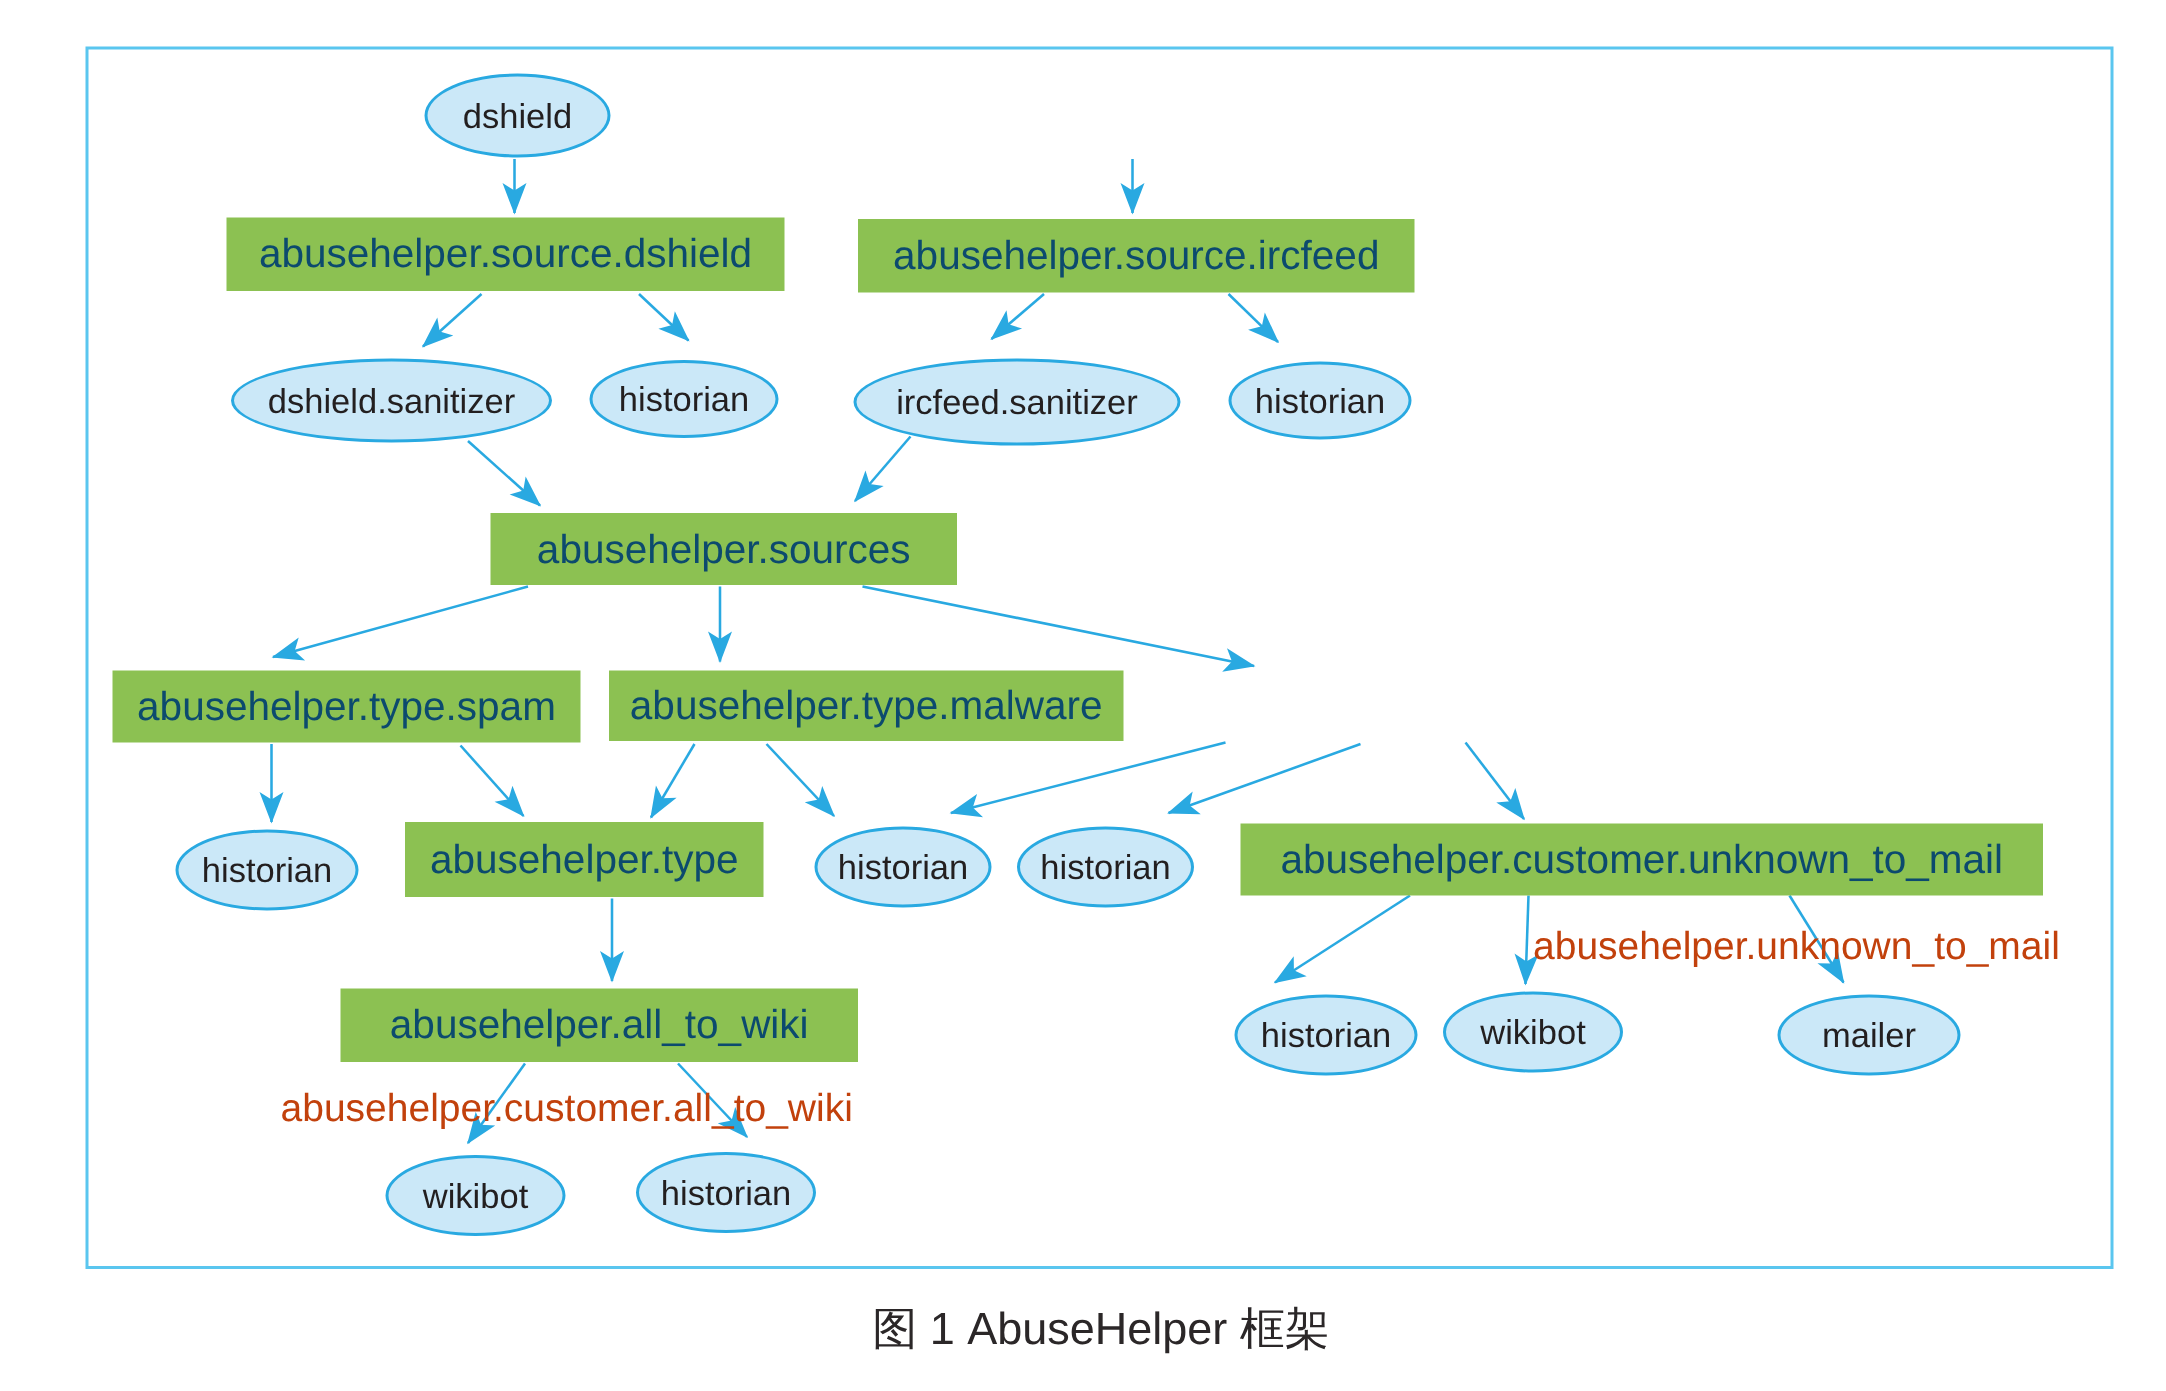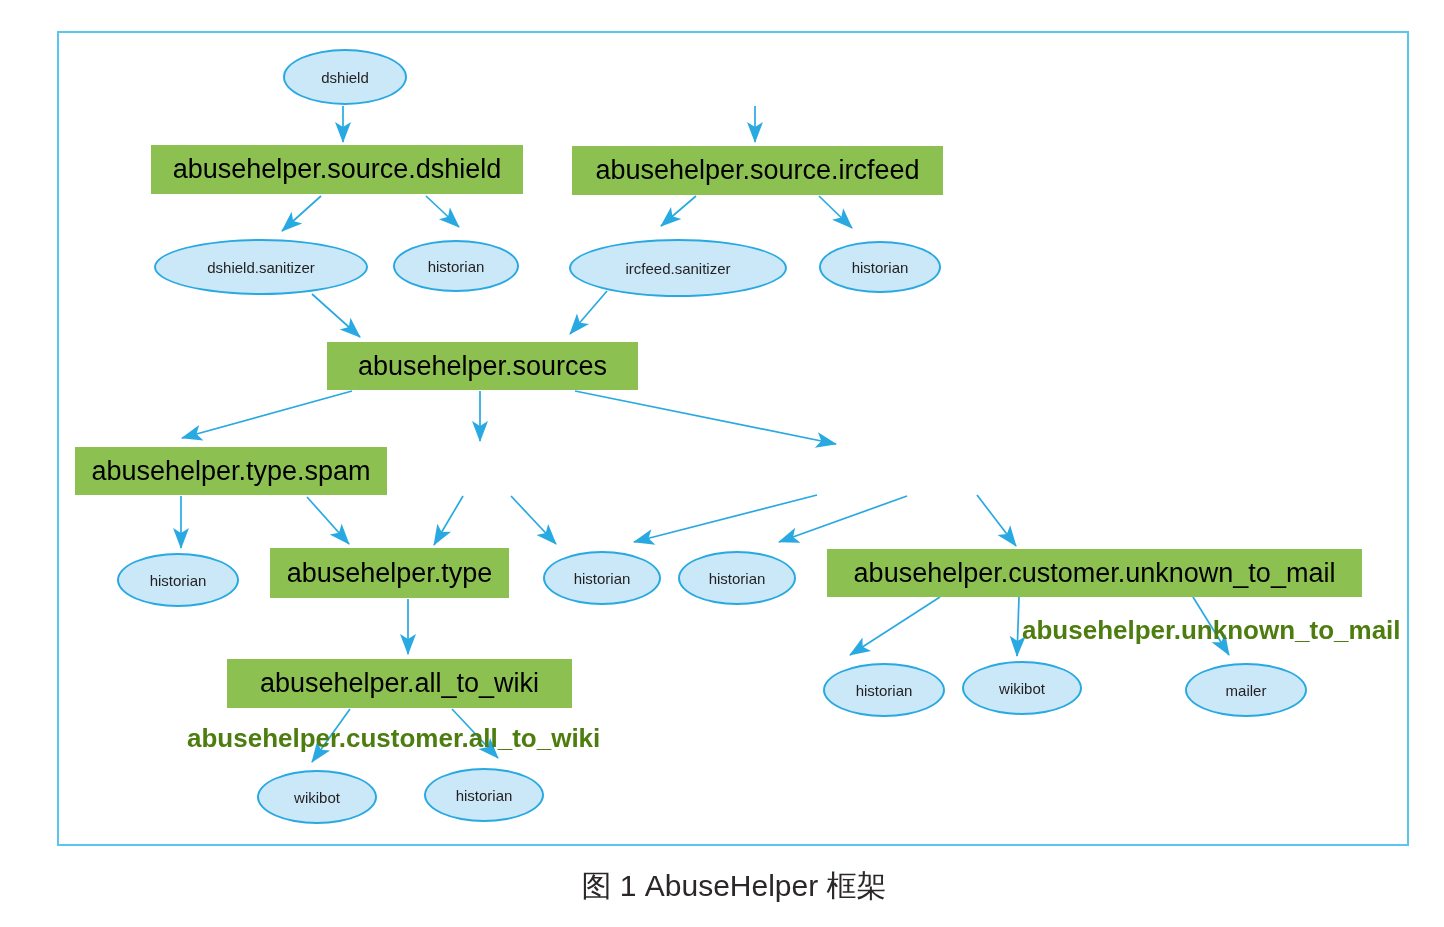--- a/index.html
+++ b/index.html
@@ -6,32 +6,32 @@
   .stage {
     position:relative; width:1444px; height:927px; background:#ffffff;
     font-family:"Liberation Sans", sans-serif; overflow:hidden;
   }
   .frame {
     position:absolute; left:57px; top:31px; width:1348px; height:811px;
     border:2px solid #5ac6ef; background:#ffffff;
   }
   .edges-svg { position:absolute; left:0; top:0; width:1444px; height:927px; }
   .node-box {
-    position:absolute; background:#8cc152; color:#000000;
+    position:absolute; background:#8cc152; color:#0c4a6e;
     display:flex; align-items:center; justify-content:center;
     font-size:27px; white-space:nowrap;
   }
   .node-ellipse {
     position:absolute; background:#cbe8f8; border:2px solid #29a9e1;
     border-radius:50%; box-sizing:border-box;
     display:flex; align-items:center; justify-content:center;
-    font-size:15px; color:#231f20; white-space:nowrap;
+    font-size:23px; color:#231f20; white-space:nowrap;
   }
   .flow-label {
-    position:absolute; font-size:26px; color:#4d7c0f; white-space:nowrap;font-weight:bold;
+    position:absolute; font-size:26px; color:#c2410c; white-space:nowrap;
   }
   .caption {
     position:absolute; left:0; right:0; top:866px; text-align:center;
     font-size:30px; color:#2b2728;padding-left:24px;
   }
 </style>
 </head>
 <body>
 
 <div class="stage">
@@ -78,20 +78,21 @@
   <div class="node-box" style="left:572px; top:146px; width:371px; height:49px;">abusehelper.source.ircfeed</div>
 
   <div class="node-ellipse" style="left:154px; top:239px; width:214px; height:56px;">dshield.sanitizer</div>
   <div class="node-ellipse" style="left:393px; top:240px; width:126px; height:52px;">historian</div>
   <div class="node-ellipse" style="left:569px; top:239px; width:218px; height:58px;">ircfeed.sanitizer</div>
   <div class="node-ellipse" style="left:819px; top:241px; width:122px; height:52px;">historian</div>
 
   <div class="node-box" style="left:327px; top:342px; width:311px; height:48px;">abusehelper.sources</div>
 
   <div class="node-box" style="left:75px; top:447px; width:312px; height:48px;">abusehelper.type.spam</div>
+  <div class="node-box" style="left:406px; top:447px; width:343px; height:47px;">abusehelper.type.malware</div>
 
   <div class="node-ellipse" style="left:117px; top:553px; width:122px; height:54px;">historian</div>
   <div class="node-box" style="left:270px; top:548px; width:239px; height:50px;">abusehelper.type</div>
   <div class="node-ellipse" style="left:543px; top:551px; width:118px; height:54px;">historian</div>
   <div class="node-ellipse" style="left:678px; top:551px; width:118px; height:54px;">historian</div>
   <div class="node-box" style="left:827px; top:549px; width:535px; height:48px;">abusehelper.customer.unknown_to_mail</div>
 
   <div class="flow-label" style="left:1022px; top:615px;">abusehelper.unknown_to_mail</div>
 
   <div class="node-box" style="left:227px; top:659px; width:345px; height:49px;">abusehelper.all_to_wiki</div>

